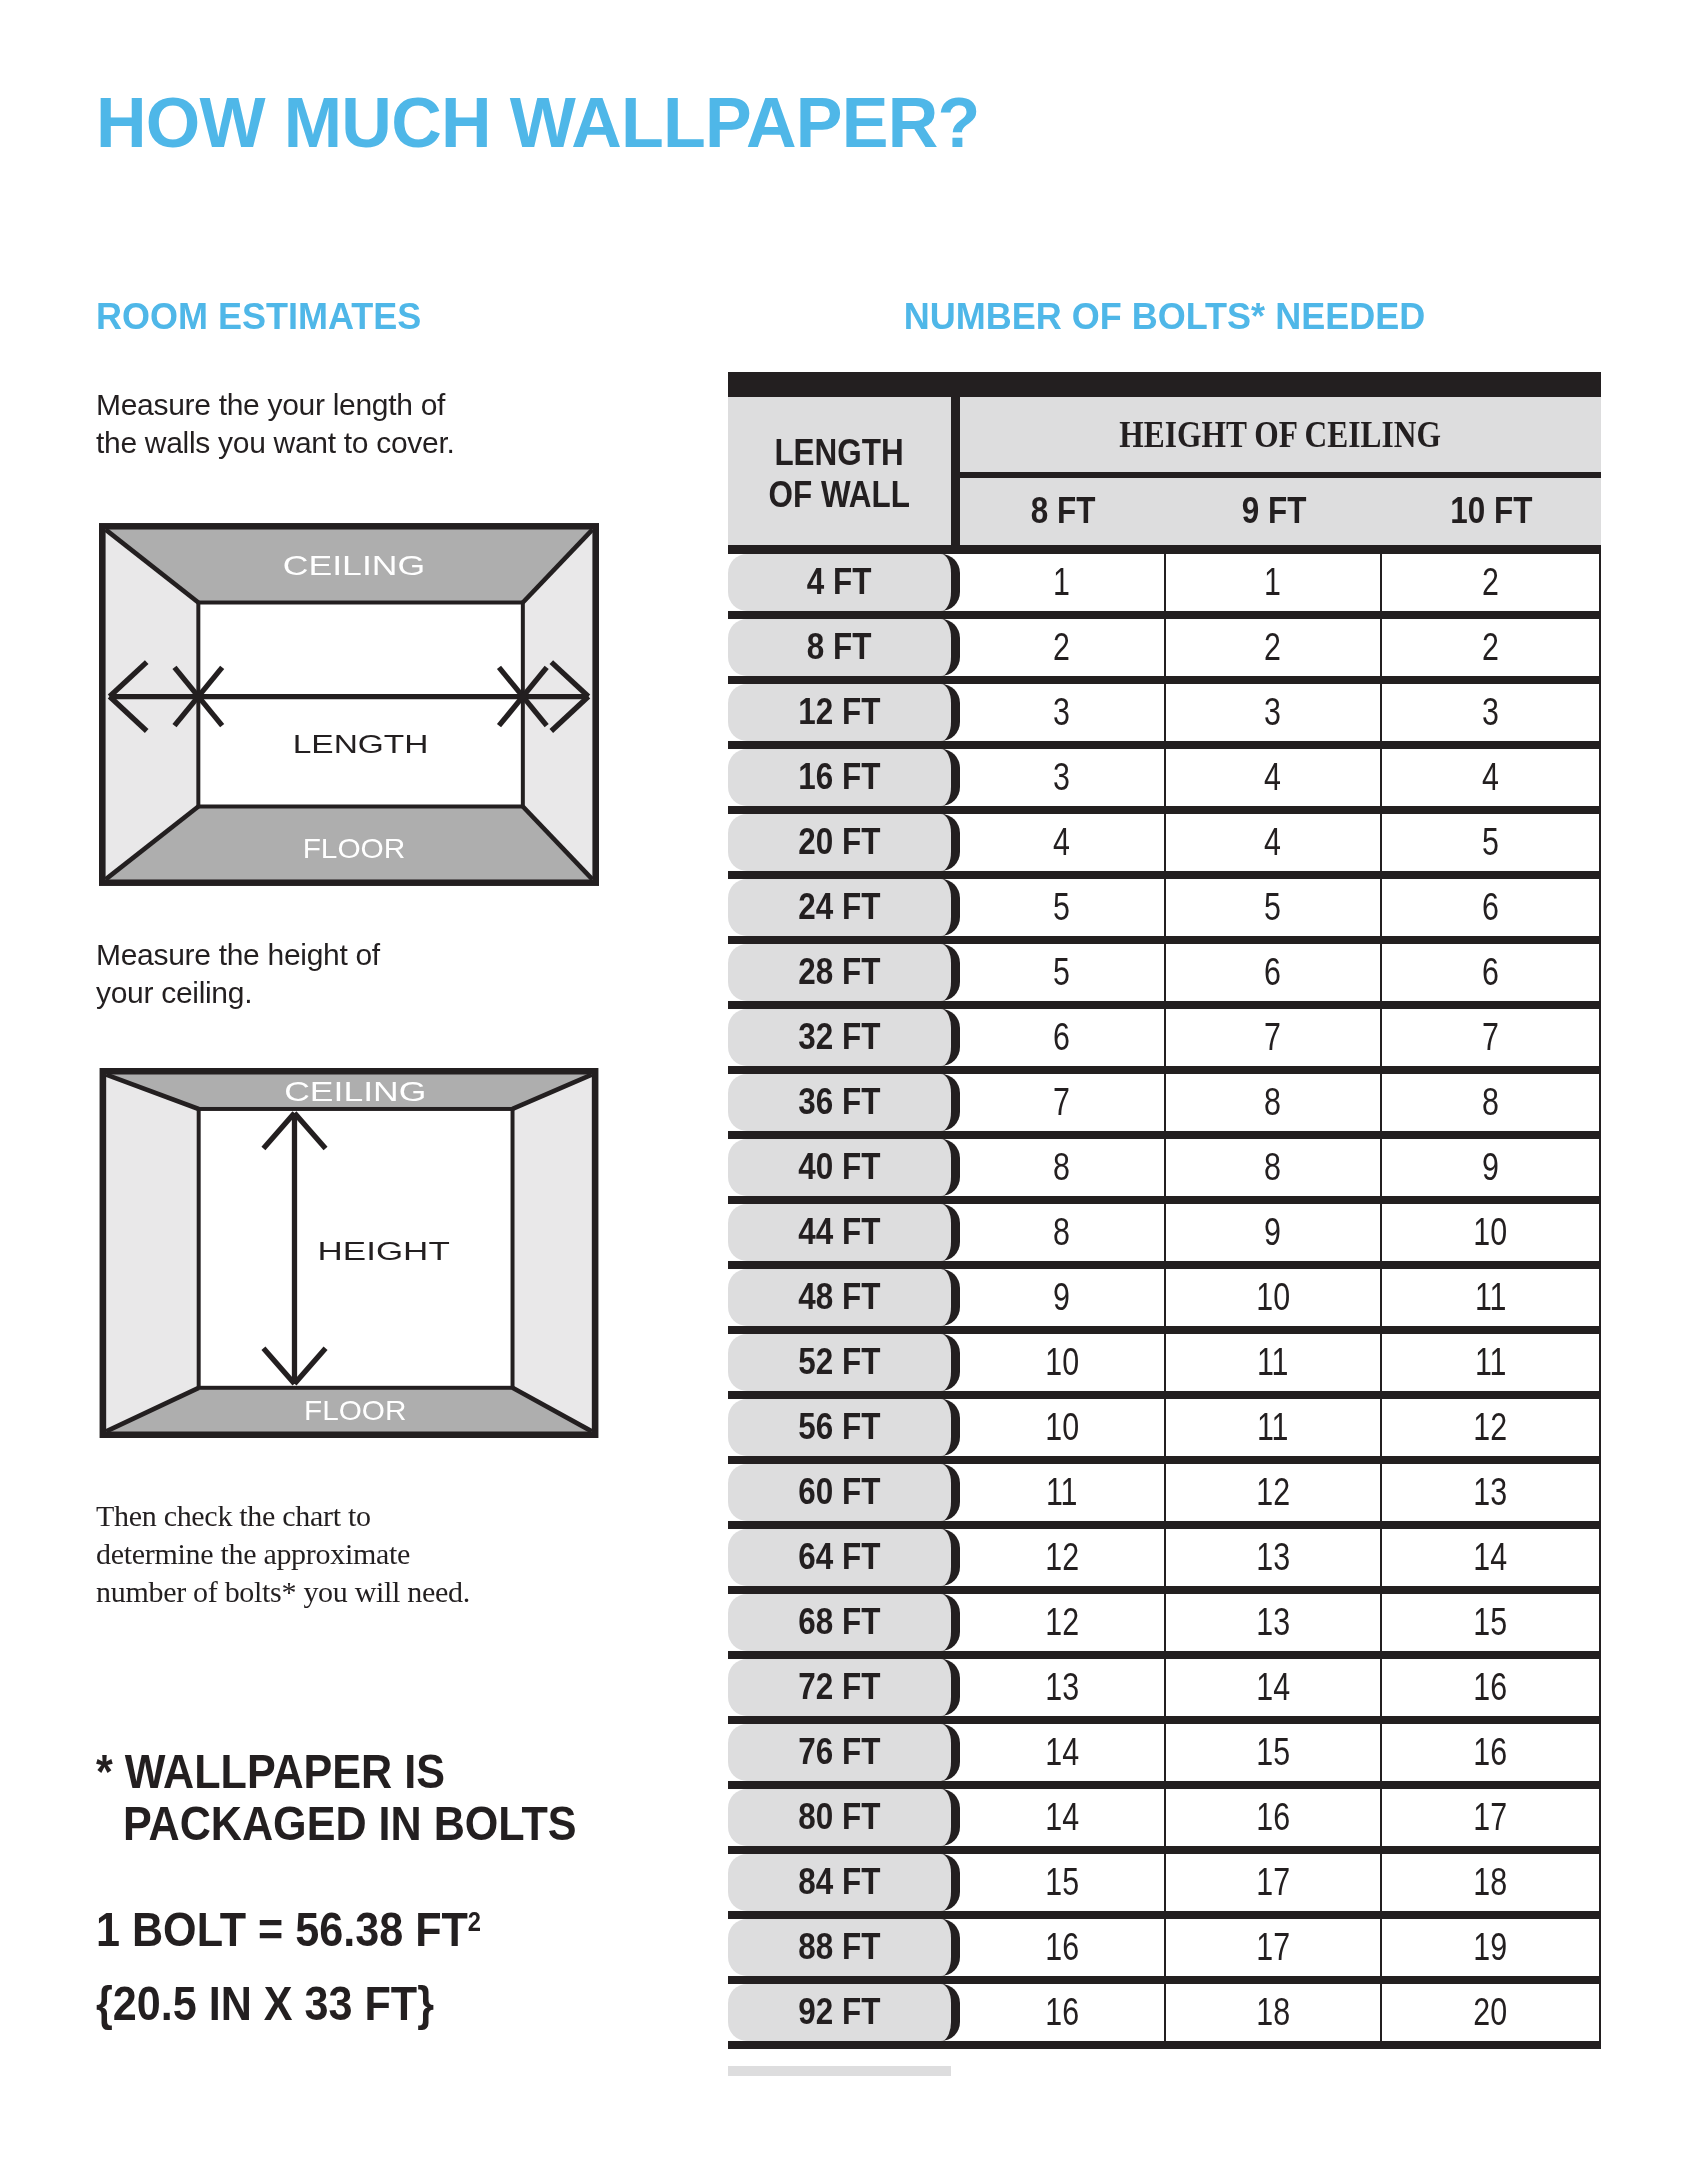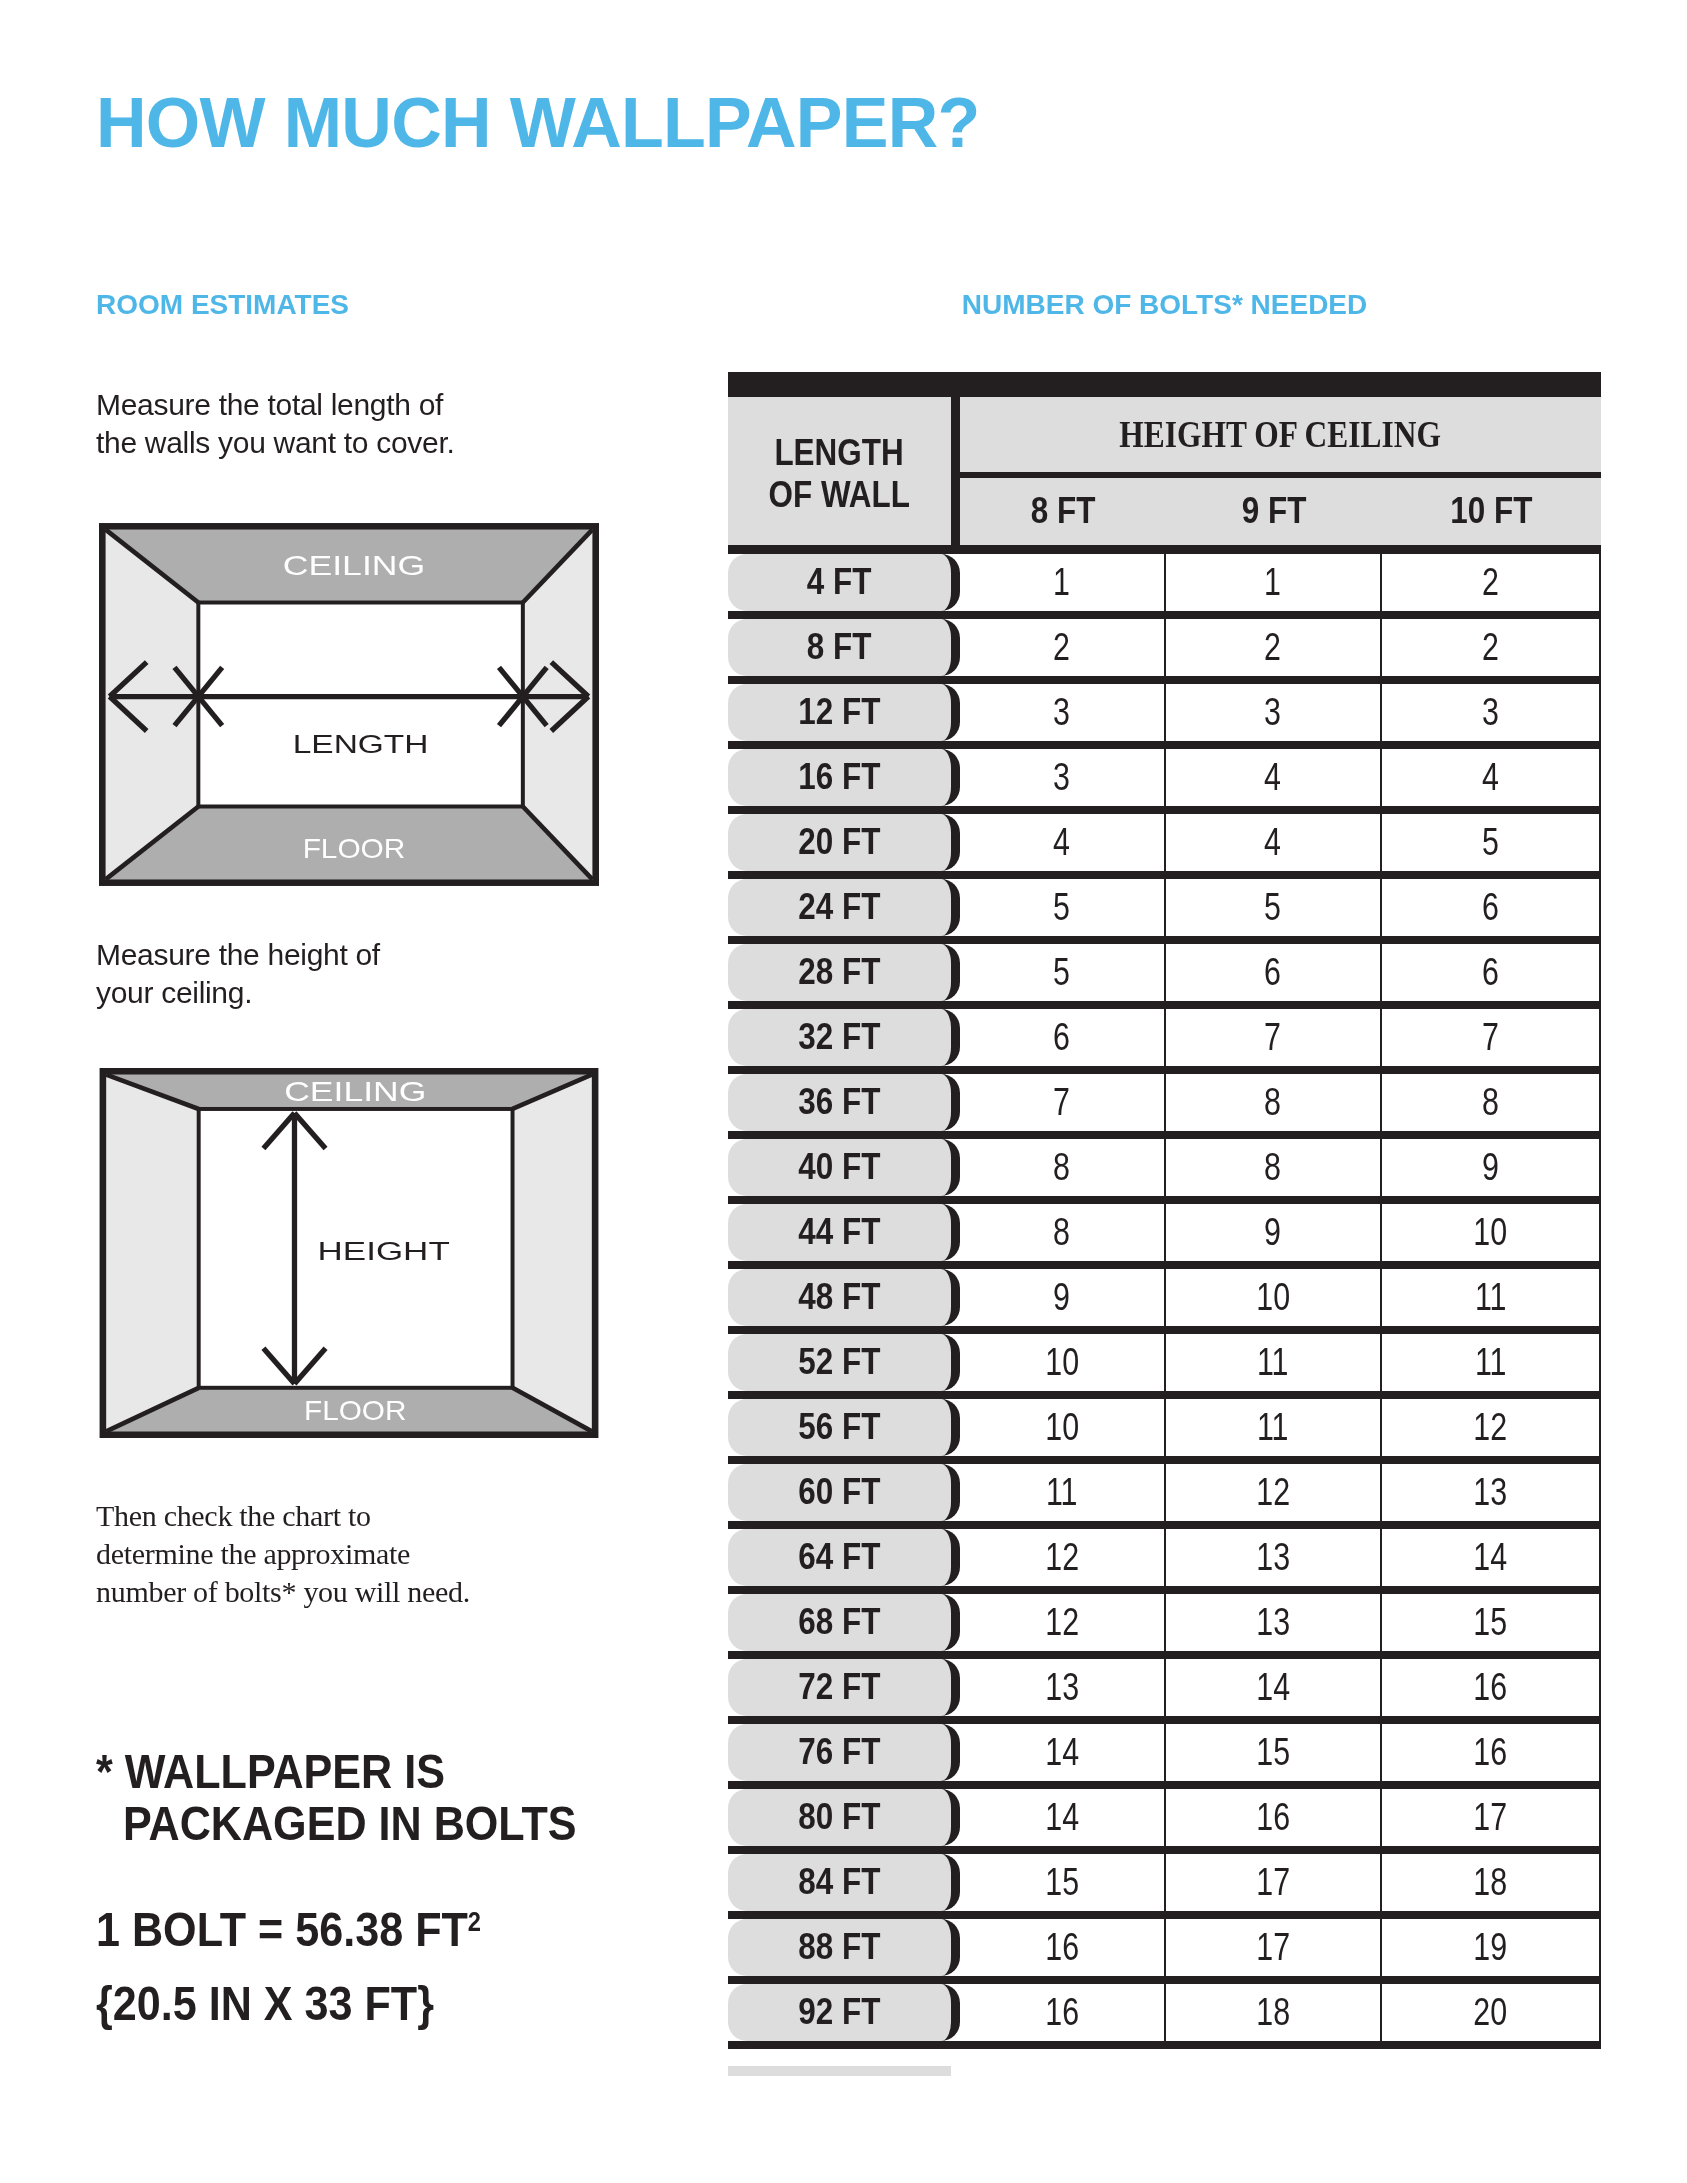--- a/index.html
+++ b/index.html
@@ -25,22 +25,22 @@
     left: 96px;
     top: 83px;
     font-size: 70px;
     font-weight: bold;
     letter-spacing: -0.7px;
     color: var(--accent);
     white-space: nowrap;
   }
   .section-heading {
     position: absolute;
-    top: 289px;
-    font-size: 28px;
+    top: 296px;
+    font-size: 36px;
     font-weight: bold;
     color: var(--accent);
     white-space: nowrap;
   }
   #room-heading { left: 96px; }
   #table-heading { left: 728px; width: 873px; text-align: center; }
   .para {
     position: absolute;
     left: 96px;
     font-size: 30px;
@@ -181,21 +181,21 @@
 <body>
 
 <div class="page">
 
   <h1 class="page-title">HOW MUCH WALLPAPER?</h1>
 
   <h2 class="section-heading" id="room-heading">ROOM ESTIMATES</h2>
   <h2 class="section-heading" id="table-heading">NUMBER OF BOLTS* NEEDED</h2>
 
   <div class="para" id="para1">
-    <div>Measure the total length of</div>
+    <div>Measure the your length of</div>
     <div>the walls you want to cover.</div>
   </div>
 
   <svg class="diagram" id="diagram1" width="500" height="363" viewBox="0 0 755 548">
     <polygon points="10,10 745,10 640,120 150,120" fill="#AEAEAE"></polygon>
     <polygon points="10,538 745,538 640,428 150,428" fill="#AEAEAE"></polygon>
     <polygon points="10,10 150,120 150,428 10,538" fill="#E9E8E9"></polygon>
     <polygon points="745,10 640,120 640,428 745,538" fill="#E9E8E9"></polygon>
     <rect x="150" y="120" width="490" height="308" fill="#ffffff" stroke="#231F20" stroke-width="6"></rect>
     <g stroke="#231F20" stroke-width="7">

